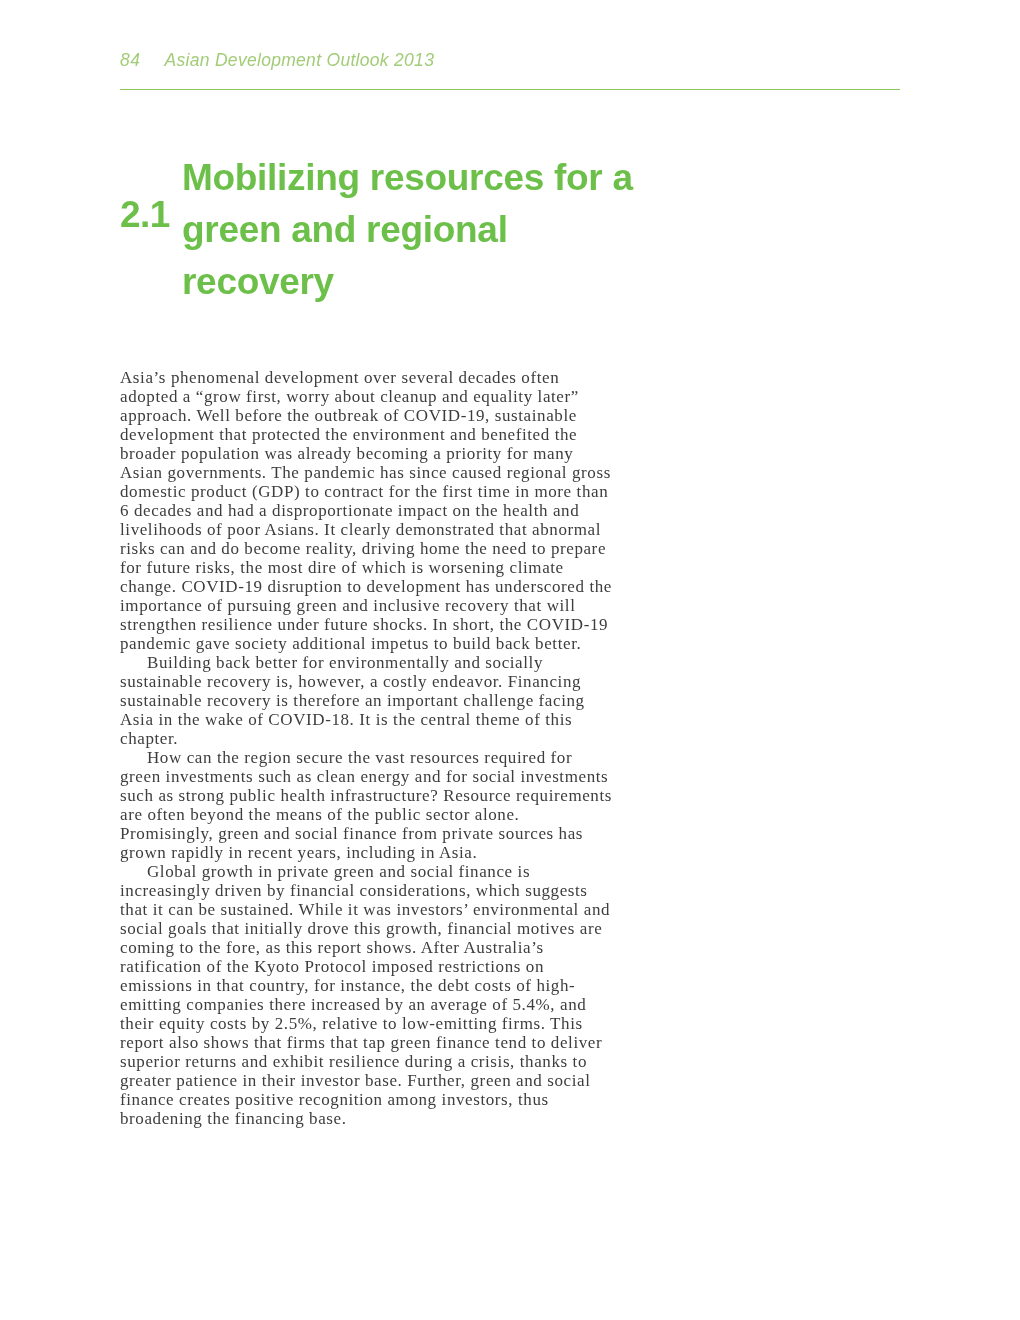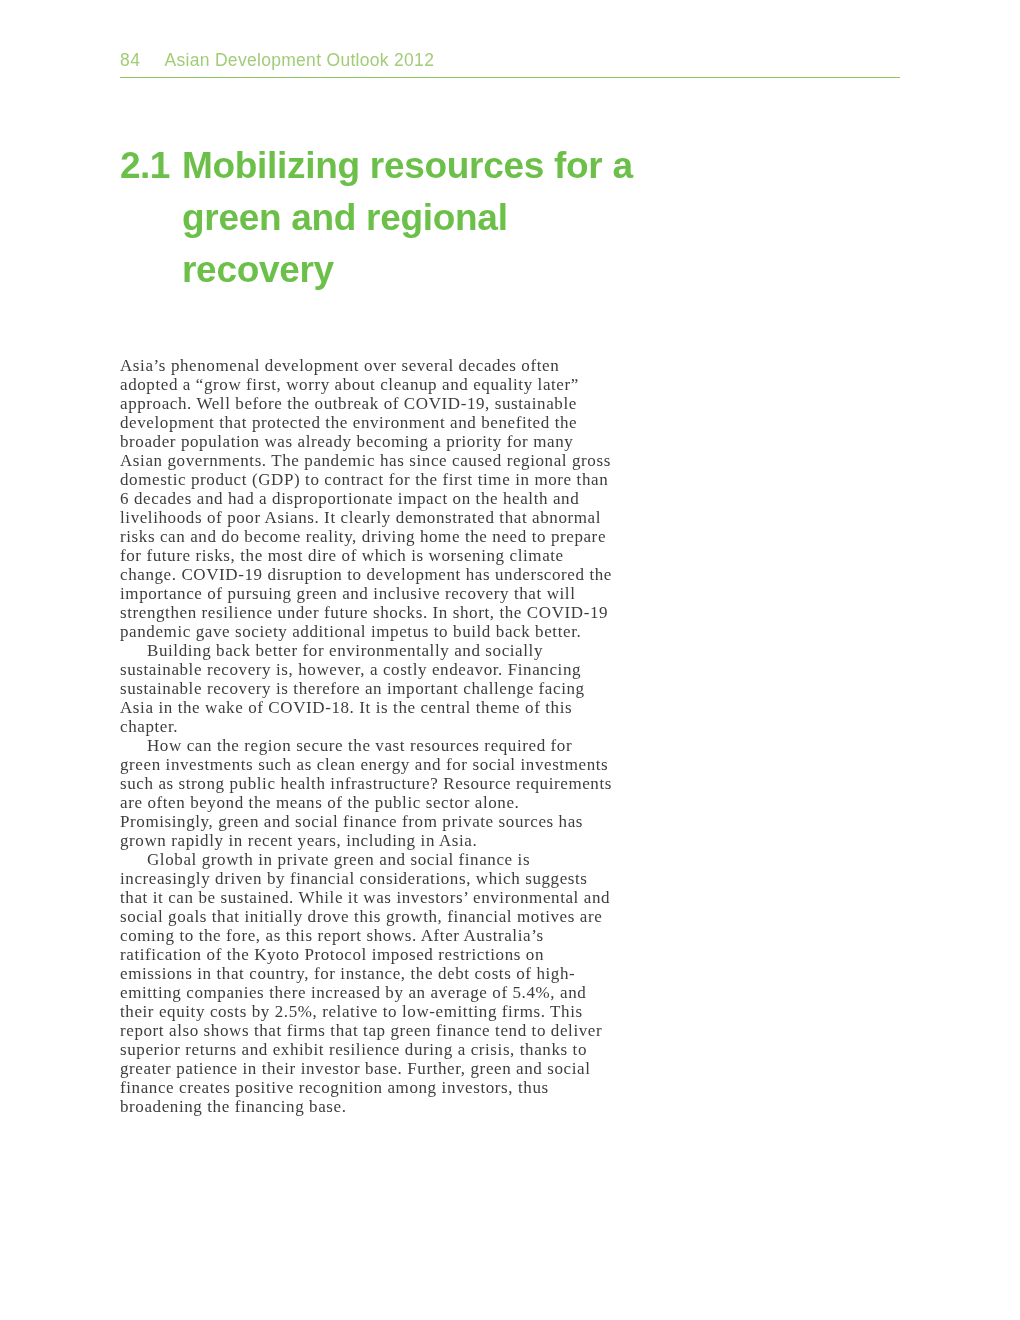--- a/index.html
+++ b/index.html
@@ -22,22 +22,23 @@
   .content {
     position: absolute;
     left: 120px;
     top: 52px;
     width: 780px;
   }
   .running-header {
     display: flex;
     align-items: center;
     border-bottom: 1.5px solid var(--rule-green, #8cc45e);
-    padding-bottom: 8px;
+    padding-bottom: 20px;
     color: var(--header-green, #a2cc78);
+    font-style: italic;
     font-size: 17.5px;
     line-height: 17px;
   }
   .page-number {
     margin-right: 24px;
     letter-spacing: 0.5px;
   }
   .header-title {
     letter-spacing: 0.3px;
   }
@@ -47,20 +48,21 @@
     align-items: flex-start;
     color: var(--accent-green, #6cc04a);
     font-weight: bold;
   }
   .section-number {
     font-size: 37px;
     line-height: 52px;
     width: 62px;
     flex: 0 0 62px;
     letter-spacing: -0.5px;
+    margin-top: 37px;
   }
   .section-title {
     font-size: 37px;
     line-height: 52px;
     max-width: 480px;
     letter-spacing: -0.3px;
   }
   .body-text {
     margin-top: 60px;
     width: 492px;
@@ -76,21 +78,21 @@
   }
 </style>
 </head>
 <body>
 
 <div class="page" data-name="document-page">
   <div class="content" data-name="page-content">
 
     <div class="running-header" data-name="running-header">
       <span class="page-number" data-name="page-number">84</span>
-      <span class="header-title" data-name="running-header-title">Asian Development Outlook 2012</span>
+      <span class="header-title" data-name="running-header-title">Asian Development Outlook 2013</span>
     </div>
 
     <div class="section-heading" data-name="section-heading">
       <span class="section-number" data-name="section-number">2.1</span>
       <span class="section-title" data-name="section-title">Mobilizing resources for a green and regional recovery</span>
     </div>
 
     <div class="body-text" data-name="body-text">
       <p data-name="paragraph">Asia’s phenomenal development over several decades often adopted a “grow first, worry about cleanup and equality later” approach. Well before the outbreak of COVID-19, sustainable development that protected the environment and benefited the broader population was already becoming a priority for many Asian governments. The pandemic has since caused regional gross domestic product (GDP) to contract for the first time in more than 6 decades and had a disproportionate impact on the health and livelihoods of poor Asians. It clearly demonstrated that abnormal risks can and do become reality, driving home the need to prepare for future risks, the most dire of which is worsening climate change. COVID-19 disruption to development has underscored the importance of pursuing green and inclusive recovery that will strengthen resilience under future shocks. In short, the COVID-19 pandemic gave society additional impetus to build back better.</p>
       <p data-name="paragraph">Building back better for environmentally and socially sustainable recovery is, however, a costly endeavor. Financing sustainable recovery is therefore an important challenge facing Asia in the wake of COVID-18. It is the central theme of this chapter.</p>

